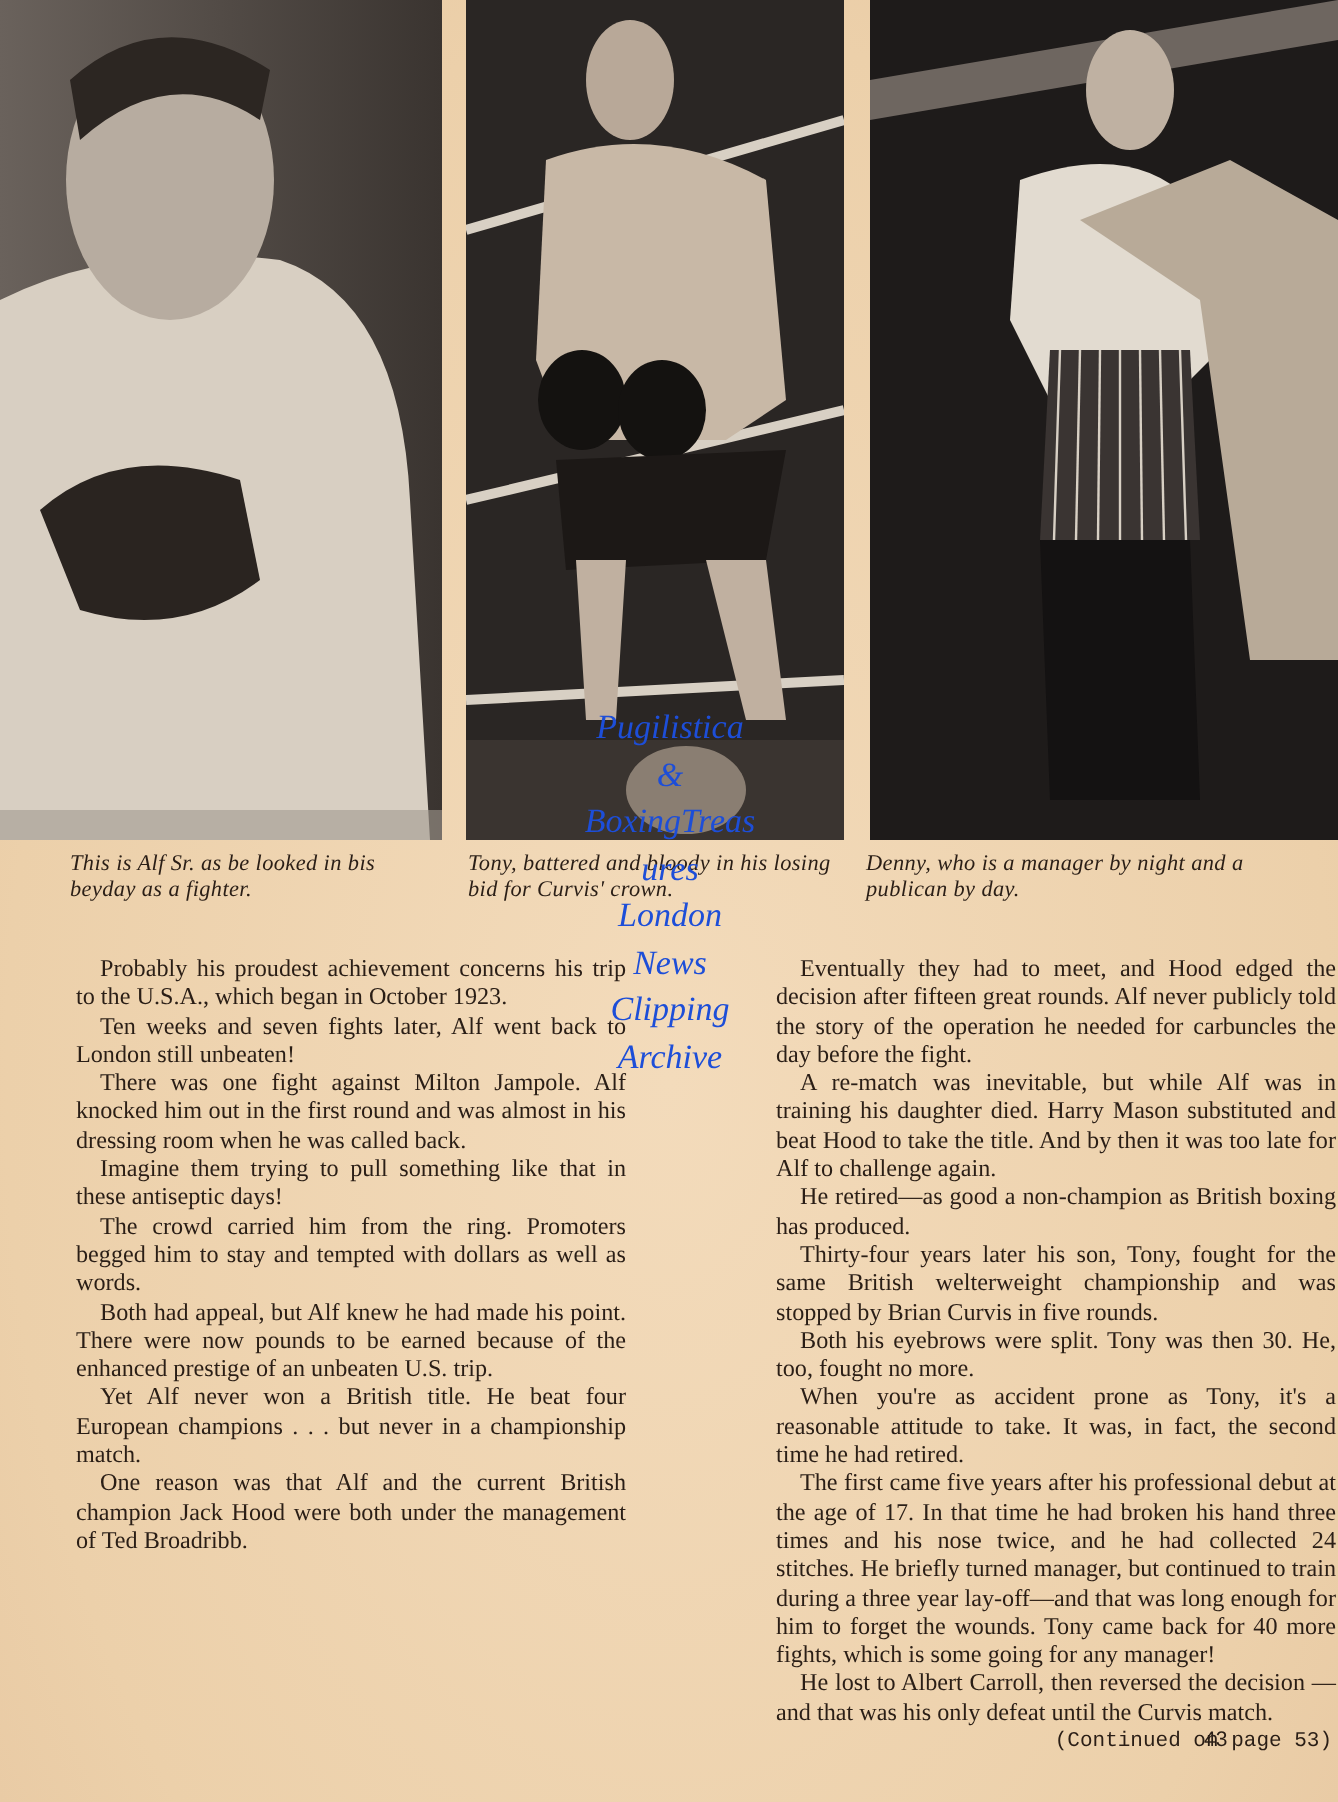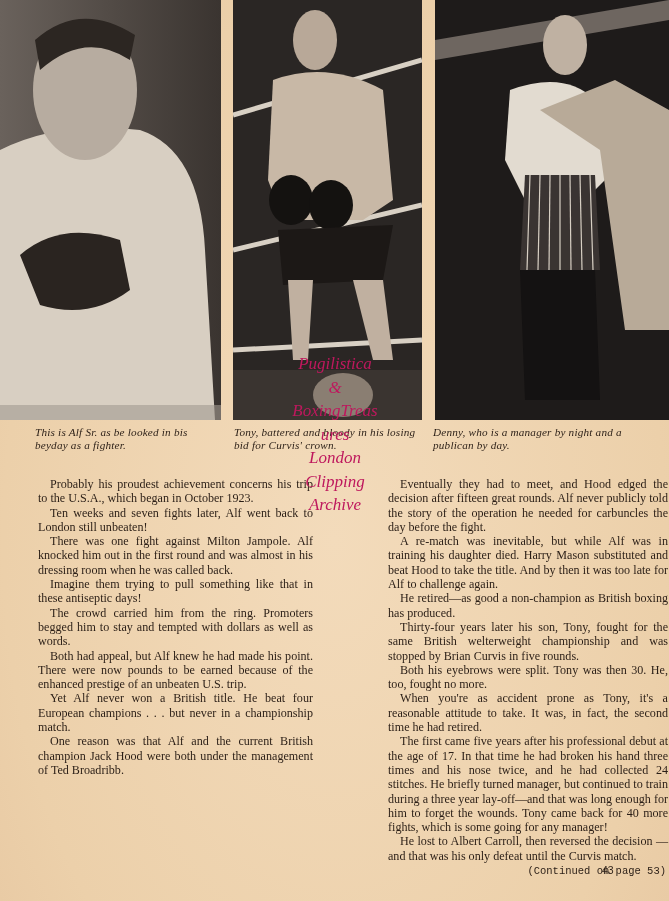--- a/index.html
+++ b/index.html
@@ -34,21 +34,21 @@
   .continued {
     text-align: right; font-family: Liberation Mono, monospace; font-size: 10.5px;
     margin-top: 1px; padding-right: 2px;
   }
   .page-number {
     position: absolute; left: 602px; top: 864px; font-family: "Liberation Sans", sans-serif;
     font-size: 10.5px; color: #2a1e16;
   }
   .watermark {
     position: absolute; left: 270px; top: 352px; width: 130px; text-align: center;
-    font-family: "Liberation Serif", serif; font-style: italic; color: #be185d;
+    font-family: "Liberation Serif", serif; font-style: italic; color: #1d4ed8;
     font-size: 17px; line-height: 23.5px; pointer-events: none;
   }
 </style>
 </head>
 <body>
 
 <div class="photo" id="photo-left">
   <svg viewBox="0 0 221 420" preserveAspectRatio="none">
     <defs>
       <linearGradient id="bgL" x1="0" y1="0" x2="1" y2="0">
@@ -132,15 +132,16 @@
 </div>
 
 <div class="page-number">43</div>
 
 <div class="watermark">
   <div>Pugilistica</div>
   <div>&amp;</div>
   <div>BoxingTreas</div>
   <div>ures</div>
   <div>London</div>
+  <div>News</div>
   <div>Clipping</div>
   <div>Archive</div>
 </div>
 
 </body></html>

